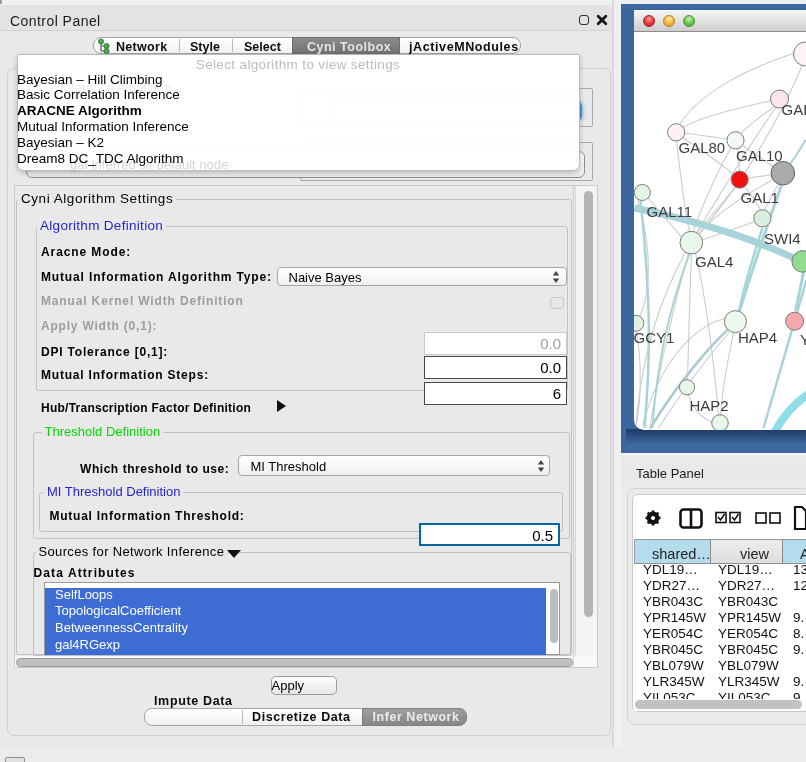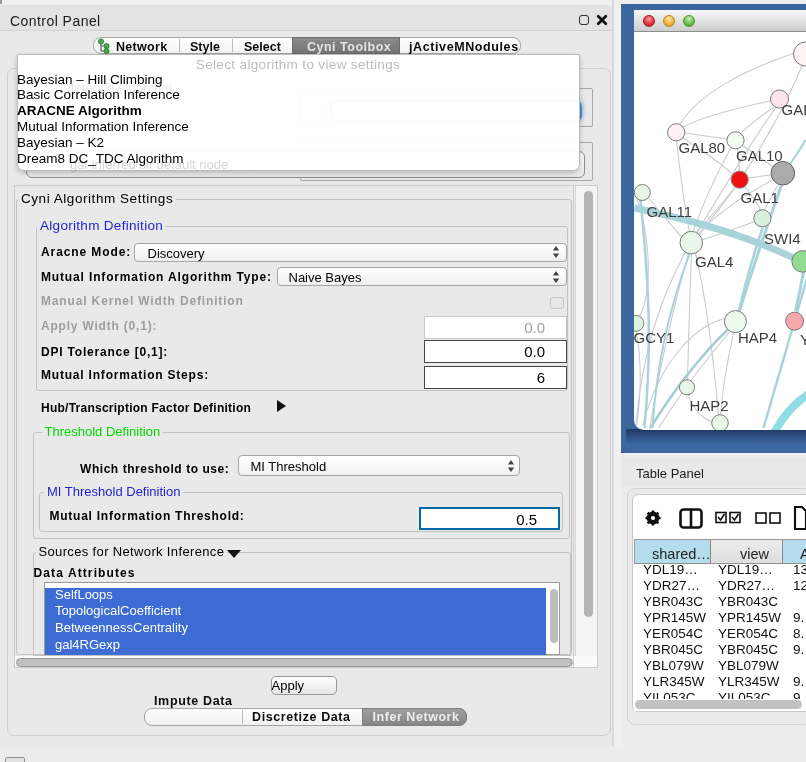--- a/index.html
+++ b/index.html
@@ -4,21 +4,21 @@
 <style>
   * { margin:0; padding:0; box-sizing:border-box; }
   html,body { width:806px; height:762px; background:#ececec; font-family:"Liberation Sans", sans-serif; overflow:hidden; }
   #stage { position:relative; width:806px; height:762px; overflow:hidden; }
   .abs { position:absolute; }
   .lbl { position:absolute; font-size:12px; font-weight:bold; letter-spacing:0.55px; color:#000; white-space:nowrap; }
   .lbl.dis { color:#9d9d9d; }
   .combo { position:absolute; background:linear-gradient(#ffffff,#f7f7f7 60%,#eeeeee); border:1px solid #a6a6a6; border-radius:4px; font-size:13px; color:#000; }
   .combo .ct { position:absolute; left:13px; top:2px; white-space:nowrap; }
   .arr { position:absolute; right:6px; top:50%; width:8px; height:12px; margin-top:-6px; }
-  .field { position:absolute; background:#fff; font-size:15px; text-align:right; padding-right:21px; white-space:nowrap; }
+  .field { position:absolute; background:#fff; font-size:15px; text-align:right; padding-right:5px; white-space:nowrap;margin-top:16px; }
   .gbox { position:absolute; border:1px solid #c2c2c2; border-radius:3px; }
   .gtitle { position:absolute; top:-8px; font-size:13px; background:#e9e9e9; padding:0 3px; white-space:nowrap; line-height:14px; }
 </style>
 </head>
 <body>
 <div id="stage">
 
   <div class="abs" id="cpwin" style="left:0;top:0;width:614px;height:747px;background:#e9e9e9;"></div>
   <div class="abs" style="left:0;top:0;width:614px;height:5px;background:#f0f0f0;"></div>
   <div class="abs" style="left:0;top:0;width:2px;height:4px;background:#9a9a9a;"></div>
@@ -69,27 +69,20 @@
   <div class="abs" style="left:16px;top:657.5px;width:557px;height:9px;background:#c0c0c0;border:1px solid #9b9b9b;border-radius:5px;"></div>
 
   <div class="gbox" style="left:16px;top:199px;width:556px;height:456px;">
     <span class="gtitle" style="left:1px;color:#000;font-size:13.5px;letter-spacing:0.55px;">Cyni Algorithm Settings</span>
   </div>
 
   <div class="gbox" style="left:36px;top:226px;width:532px;height:165px;">
     <span class="gtitle" style="left:0px;color:#1f1fd6;font-size:13.5px;letter-spacing:0.3px;">Algorithm Definition</span>
   </div>
   <div class="lbl" style="left:41px;top:245px;letter-spacing:0.9px;">Aracne Mode:</div>
-  <div class="combo" style="left:133.5px;top:242.5px;width:433px;height:19px;">
-      <span class="ct">Discovery</span>
-    <svg class="arr" viewBox="0 0 8 12">
-        <path d="M4 0 L7.2 4.4 L0.8 4.4 Z" fill="#444"></path>
-        <path d="M4 12 L7.2 7.6 L0.8 7.6 Z" fill="#444"></path>
-      </svg>
-  </div>
   <div class="lbl" style="left:41px;top:270px;letter-spacing:0.85px;">Mutual Information Algorithm Type:</div>
   <div class="combo" style="left:276.5px;top:267px;width:290px;height:19px;">
       <span class="ct" style="left:11px;">Naive Bayes</span>
     <svg class="arr" viewBox="0 0 8 12">
         <path d="M4 0 L7.2 4.4 L0.8 4.4 Z" fill="#444"></path>
         <path d="M4 12 L7.2 7.6 L0.8 7.6 Z" fill="#444"></path>
       </svg>
   </div>
   <div class="lbl dis" style="left:41px;top:294px;letter-spacing:0.85px;">Manual Kernel Width Definition</div>
   <div class="abs" style="left:550px;top:296.5px;width:14px;height:12px;border:1px solid #c6c6c6;border-radius:3px;background:#e7e7e7;"></div>
@@ -99,21 +92,21 @@
   <div class="field" style="left:424px;top:340px;width:143px;height:23px;border:1.3px solid #474747;color:#000;line-height:21px;">0.0</div>
   <div class="lbl" style="left:41px;top:367.5px;letter-spacing:0.8px;">Mutual Information Steps:</div>
   <div class="field" style="left:424px;top:365.5px;width:143px;height:23px;border:1.3px solid #474747;color:#000;line-height:21px;">6</div>
   <div class="lbl" style="left:41px;top:400.5px;letter-spacing:0.25px;">Hub/Transcription Factor Definition</div>
   <div class="abs" style="left:277px;top:400px;width:0;height:0;border-left:9px solid #111;border-top:6px solid transparent;border-bottom:6px solid transparent;"></div>
 
   <div class="gbox" style="left:32.5px;top:432px;width:537px;height:107px;">
     <span class="gtitle" style="left:8px;color:#00d800;">Threshold Definition</span>
   </div>
   <div class="lbl" style="left:80px;top:462px;">Which threshold to use:</div>
-  <div class="combo" style="left:237.5px;top:455px;width:282px;height:21px;">
+  <div class="combo" style="left:237.5px;top:455px;width:312px;height:21px;">
       <span class="ct" style="left:12px;top:3px;">MI Threshold</span>
     <svg class="arr" style="right:4px;" viewBox="0 0 8 12">
         <path d="M4 0 L7.2 4.4 L0.8 4.4 Z" fill="#444"></path>
         <path d="M4 12 L7.2 7.6 L0.8 7.6 Z" fill="#444"></path>
       </svg>
   </div>
   <div class="gbox" style="left:39px;top:492px;width:524px;height:40px;">
     <span class="gtitle" style="left:4px;color:#1f1fd6;">MI Threshold Definition</span>
   </div>
   <div class="lbl" style="left:49.5px;top:508.5px;letter-spacing:0.75px;">Mutual Information Threshold:</div>

